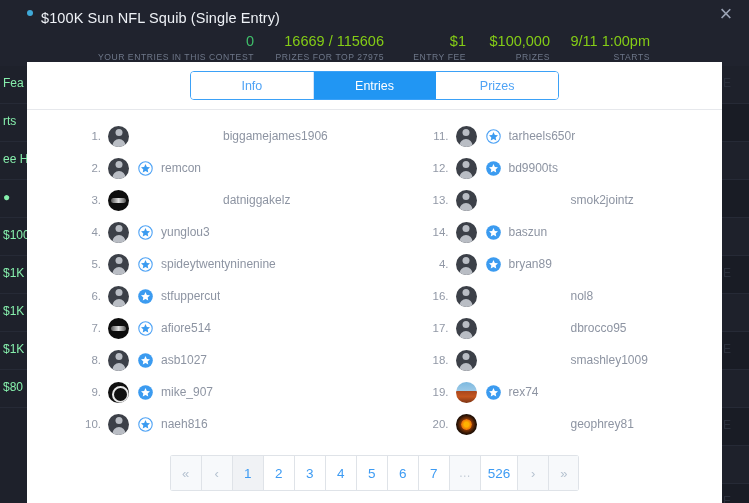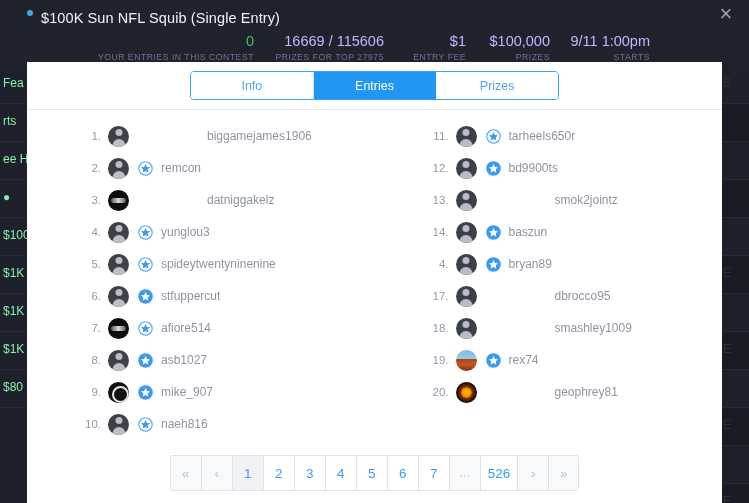--- a/index.html
+++ b/index.html
@@ -63,21 +63,21 @@
   .contest-title {
     color: #eef1f6; font-size: 14.5px; letter-spacing: .1px;
   }
   .stats-row {
     position: absolute; left: 0; right: 0; top: 33px;
     display: flex; justify-content: flex-start; align-items: flex-end;
     padding-left: 28px; padding-right: 26px;
   }
   .stat { text-align: right; padding-right: 2px; }
   .stat .val {
-    font-size: 14.5px; color: #c4b5fd; line-height: 17px;
+    font-size: 14.5px; color: #84cc16; line-height: 17px;
     white-space: nowrap;
   }
   .stat .val.green { color: #3fbf6a; }
   .stat .lbl {
     font-size: 8.6px; color: #6e7789; letter-spacing: .55px;
     line-height: 14px; white-space: nowrap; text-transform: uppercase;
   }
   .stat.s0 { width: 228px; }
   .stat.s1 { width: 130px; }
   .stat.s2 { width: 82px; }
@@ -158,21 +158,21 @@
     width: 11px; height: 11px; border-radius: 50%;
     background: radial-gradient(circle, #ffb300 30%, #e8600d 75%);
     box-shadow: 0 0 4px 2px rgba(232,96,13,.7);
   }
   .badge { width: 15px; height: 15px; flex: none; margin-left: 9px; }
   .badge svg { display: block; width: 15px; height: 15px; }
   .entry-name {
     font-size: 12px; color: #8d94a2; margin-left: 8px;
     white-space: nowrap; overflow: hidden;
   }
-  .entry-row.no-badge .entry-name { margin-left: 32px; padding-left: 46px; }
+  .entry-row.no-badge .entry-name { margin-left: 48px; padding-left: 46px; }
 
   
   .pagination-wrap {
     flex: none; height: 60px;
     display: flex; align-items: center; justify-content: center;
   }
   .pagination { display: flex; border-radius: 3px; overflow: hidden; }
   .page-item {
     min-width: 31px; height: 36px; padding: 0 7px;
     display: flex; align-items: center; justify-content: center;
@@ -437,20 +437,28 @@
             <span class="head"></span>
             <span class="body"></span>
           </span>
           <span class="badge">
             <svg viewBox="0 0 15 15">
               <circle cx="7.5" cy="7.5" r="7.3" fill="#3b9bf0"></circle>
               <polygon points="7.5,3.1 8.85,6.0 12.0,6.35 9.65,8.5 10.3,11.6 7.5,10.0 4.7,11.6 5.35,8.5 3.0,6.35 6.15,6.0" fill="#ffffff"></polygon>
             </svg>
           </span>
           <span class="entry-name">bryan89</span>
+        </div>
+        <div class="entry-row no-badge">
+          <span class="entry-rank">16.</span>
+          <span class="avatar">
+            <span class="head"></span>
+            <span class="body"></span>
+          </span>
+          <span class="entry-name">nol8</span>
         </div>
         <div class="entry-row no-badge">
           <span class="entry-rank">17.</span>
           <span class="avatar">
             <span class="head"></span>
             <span class="body"></span>
           </span>
           <span class="entry-name">dbrocco95</span>
         </div>
         <div class="entry-row no-badge">

